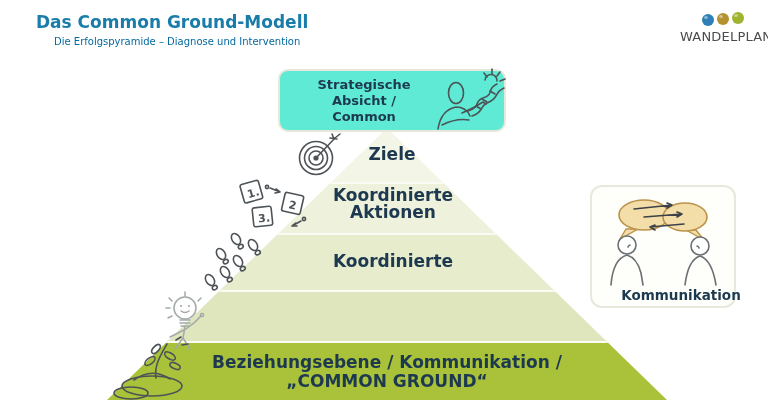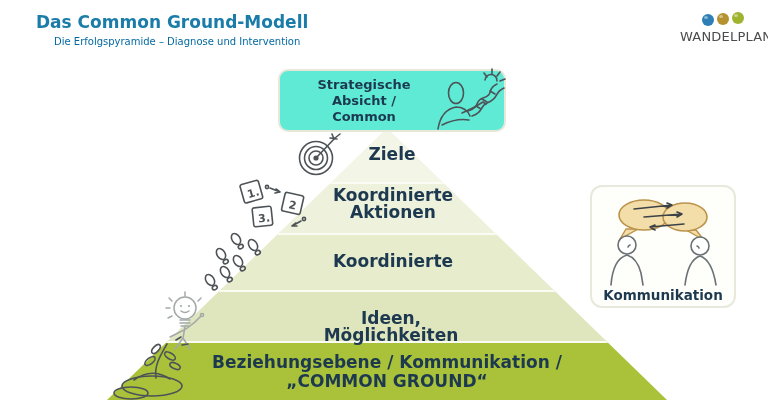--- a/index.html
+++ b/index.html
@@ -44,21 +44,21 @@
   
   .topbox{position:absolute;left:266px;top:69px;width:228px;height:63px;background:#5eead4;
       border:2px solid #e7e7da;border-radius:10px;box-sizing:border-box;}
   .topbox-text{position:absolute;left:14px;top:6px;width:140px;font-size:13px;font-weight:bold;
       color:#1d3950;text-align:center;line-height:16px;}
 
   
   .commbox{position:absolute;left:578px;top:185px;width:146px;height:123px;background:#fefefa;
       border:2px solid #e8e8dc;border-radius:12px;box-sizing:border-box;}
   .comm-label{position:absolute;left:0;top:100px;width:142px;text-align:center;
-      font-size:13.5px;font-weight:bold;color:#1d3950;}
+      font-size:13.5px;font-weight:bold;color:#1d3950;padding-left:18px;}
 
   .icon-abs{position:absolute;}
   svg{display:block;}
   .sk{stroke:#4d5357;fill:none;stroke-width:1.6;stroke-linecap:round;stroke-linejoin:round;}
   .sk-light{stroke:#a3a9a9;fill:none;stroke-width:1.5;stroke-linecap:round;stroke-linejoin:round;}
   .notetxt{font-family:"DejaVu Sans",sans-serif;font-size:11px;font-weight:bold;fill:#4d5357;}
 </style>
 </head>
 <body>
 
@@ -83,21 +83,20 @@
     <div class="band b4"></div>
     <div class="band b5"></div>
   </div>
 
   <div class="pyr-label lbl-ziele">Ziele</div>
   <div class="pyr-label lbl-koord">
     <div>Koordinierte</div>
     <div>Aktionen</div>
   </div>
   <div class="pyr-label lbl-machb">Koordinierte</div>
-  <div class="pyr-label lbl-ideen">Ideen, Möglichkeiten</div>
   <div class="pyr-label lbl-bottom">
     <div>Beziehungsebene / Kommunikation /</div>
     <div>„COMMON GROUND“</div>
   </div>
 
   <div class="topbox">
     <div class="topbox-text">
       <div>Strategische</div>
       <div>Absicht /</div>
       <div>Common</div>

